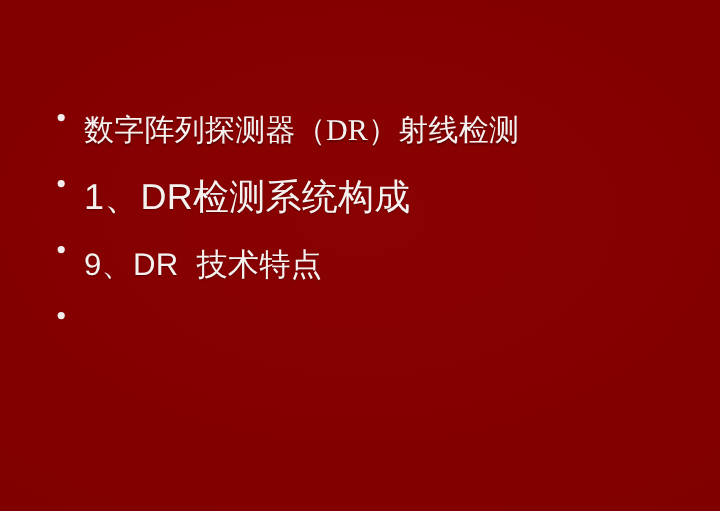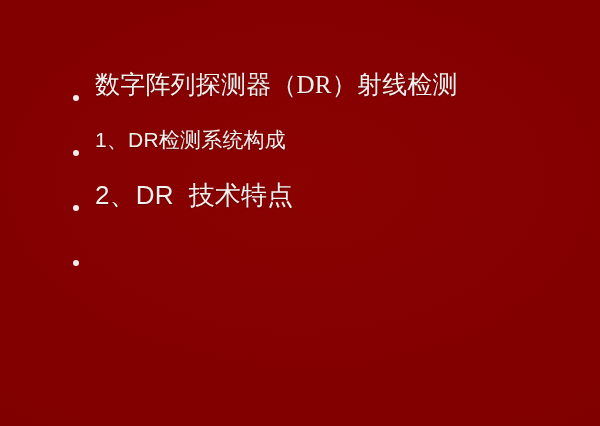--- a/index.html
+++ b/index.html
@@ -32,22 +32,21 @@
     margin: 0;
     padding: 0;
     list-style: none;
   }
 
   .bullet-item {
     position: relative;
     height: 55px;
     padding-left: 70px;
     display: flex;
-    align-items: flex-start;
-    margin-left: 25px;
+    align-items: flex-end;
   }
 
   .bullet-marker {
     position: absolute;
     left: 48px;
     top: 50%;
     width: 6px;
     height: 6px;
     margin-top: -3px;
     border-radius: 50%;
@@ -63,21 +62,21 @@
     white-space: pre;
     letter-spacing: 0.2px;
     text-shadow: 0 1px 1px rgba(60, 0, 0, 0.55);
   }
 
   .bullet-text.latin-lead {
     font-family: "Liberation Sans", "DejaVu Sans", sans-serif;
   }
 
   .bullet-item:nth-child(1) .bullet-text { font-size: 25px; }
-  .bullet-item:nth-child(2) .bullet-text { font-size: 21px; }
+  .bullet-item:nth-child(2) .bullet-text { font-size: 30px; }
   .bullet-item:nth-child(3) .bullet-text { font-size: 26px; }
   .bullet-item:nth-child(4) .bullet-text { font-size: 26px; }
 </style>
 </head>
 <body>
 
 <div class="slide">
 
   <ul class="bullet-list">
 
@@ -86,21 +85,21 @@
       <span class="bullet-text">数字阵列探测器（DR）射线检测</span>
     </li>
 
     <li class="bullet-item">
       <span class="bullet-marker"></span>
       <span class="bullet-text latin-lead">1、DR检测系统构成</span>
     </li>
 
     <li class="bullet-item">
       <span class="bullet-marker"></span>
-      <span class="bullet-text latin-lead">2、DR  技术特点</span>
+      <span class="bullet-text latin-lead">9、DR  技术特点</span>
     </li>
 
     <li class="bullet-item">
       <span class="bullet-marker"></span>
     </li>
 
   </ul>
 
 </div>
 

